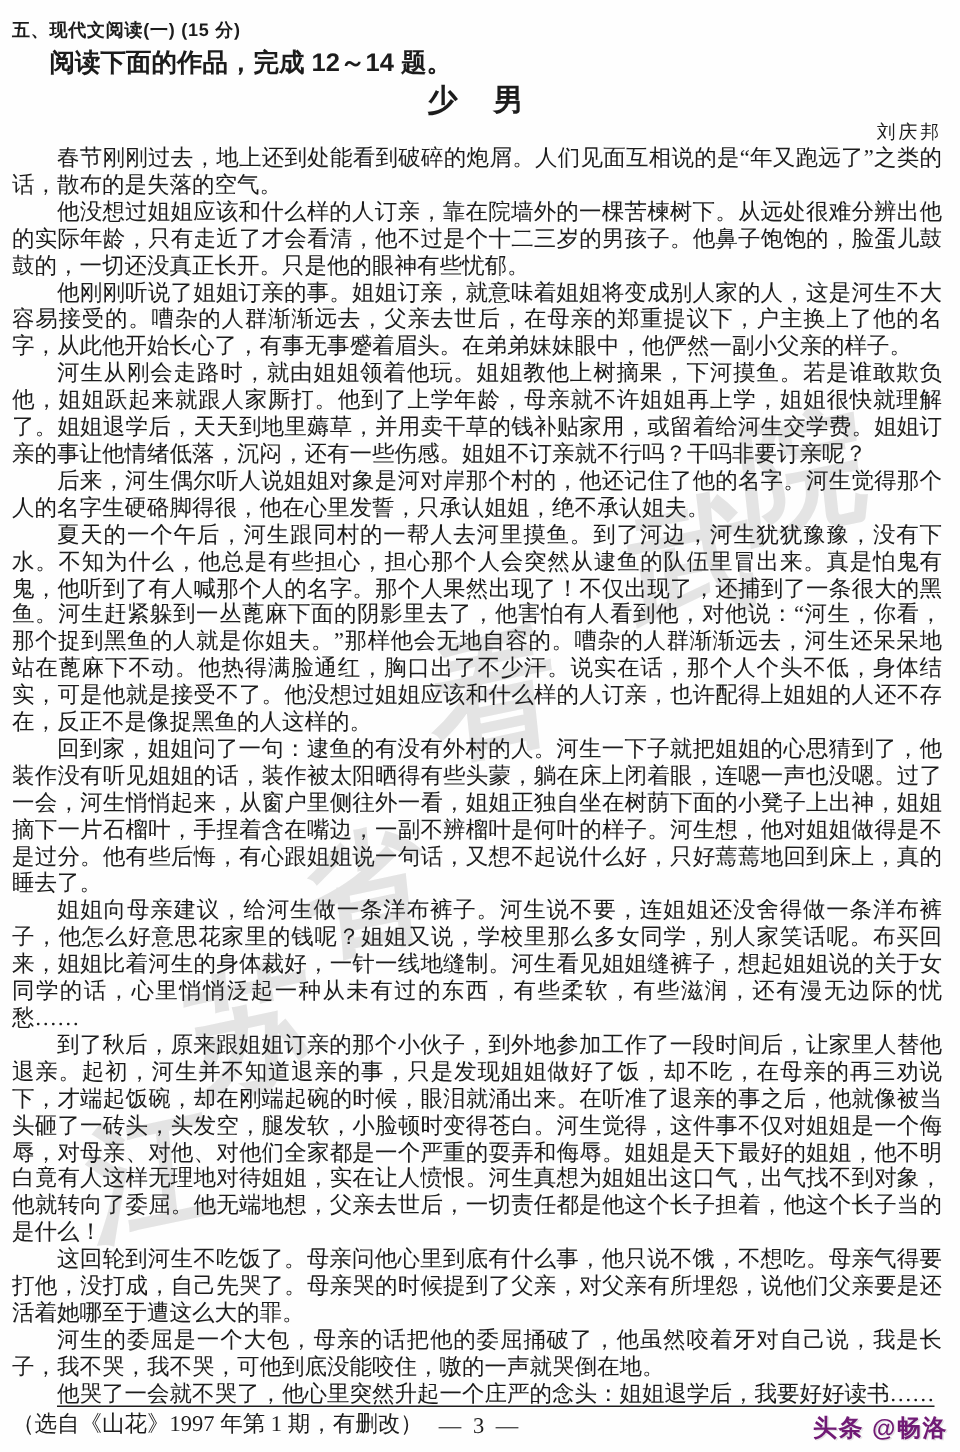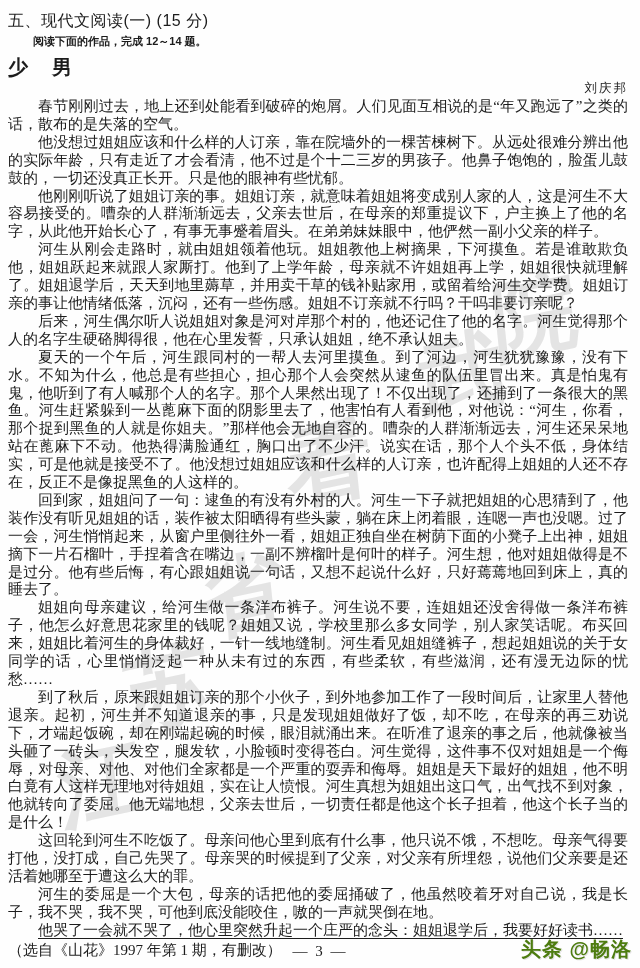--- a/index.html
+++ b/index.html
@@ -12,34 +12,34 @@
     color: #1c1c1c;
     font-family: "Liberation Serif", serif;
   }
   .content {
     position: relative;
     z-index: 2;
     padding: 10px 12px 0 8px;
   }
   .heading {
     font-family: "Liberation Sans", sans-serif;
-    font-weight: 400;
-    font-size: 16px;
+    font-weight: 700;
+    font-size: 12px;
     line-height: 21px;
     letter-spacing: 0.5px;
   }
   .instruction {
     font-family: "Liberation Sans", sans-serif;
     font-weight: 700;
-    font-size: 11px;
+    font-size: 17px;
     line-height: 21px;
     margin-left: 25px;
   }
   .title {
-    text-align: left;
+    text-align: center;
     font-family: "Liberation Sans", sans-serif;
     font-weight: 700;
     font-size: 20px;
     line-height: 25px;
     margin-top: 3px;
     letter-spacing: 2px;
   }
   .author {
     text-align: right;
     font-size: 12.5px;
@@ -93,22 +93,22 @@
     font-size: 15px;
     letter-spacing: 2px;
   }
   .corner-watermark {
     position: absolute;
     z-index: 2;
     right: 8px;
     bottom: 5px;
     font-family: "Liberation Sans", sans-serif;
     font-weight: 700;
-    font-size: 20px;
-    color: #4d7c0f;
+    font-size: 16px;
+    color: #701a75;
     letter-spacing: 1px;
     text-shadow: 1px 1px 0 #e3e3e3;
   }
 </style>
 </head>
 <body>
 
 <div class="page">
 
   <span class="wm wm1">院</span>

